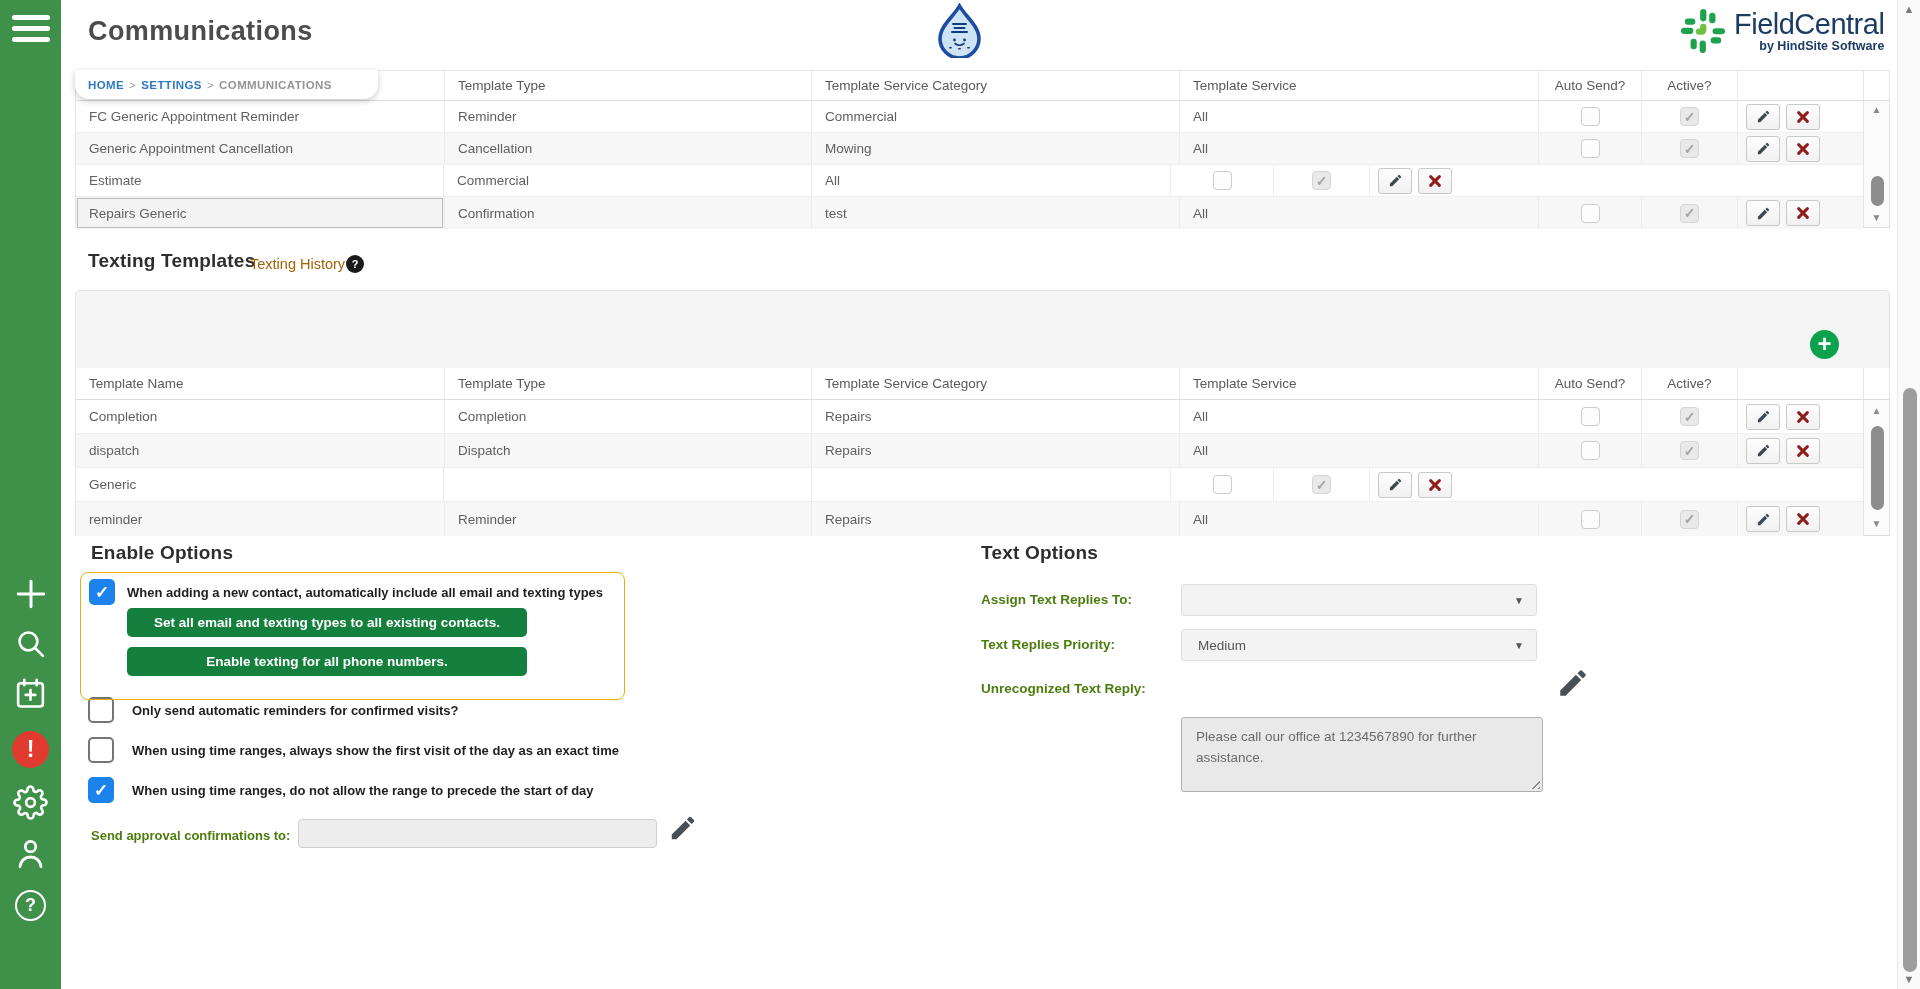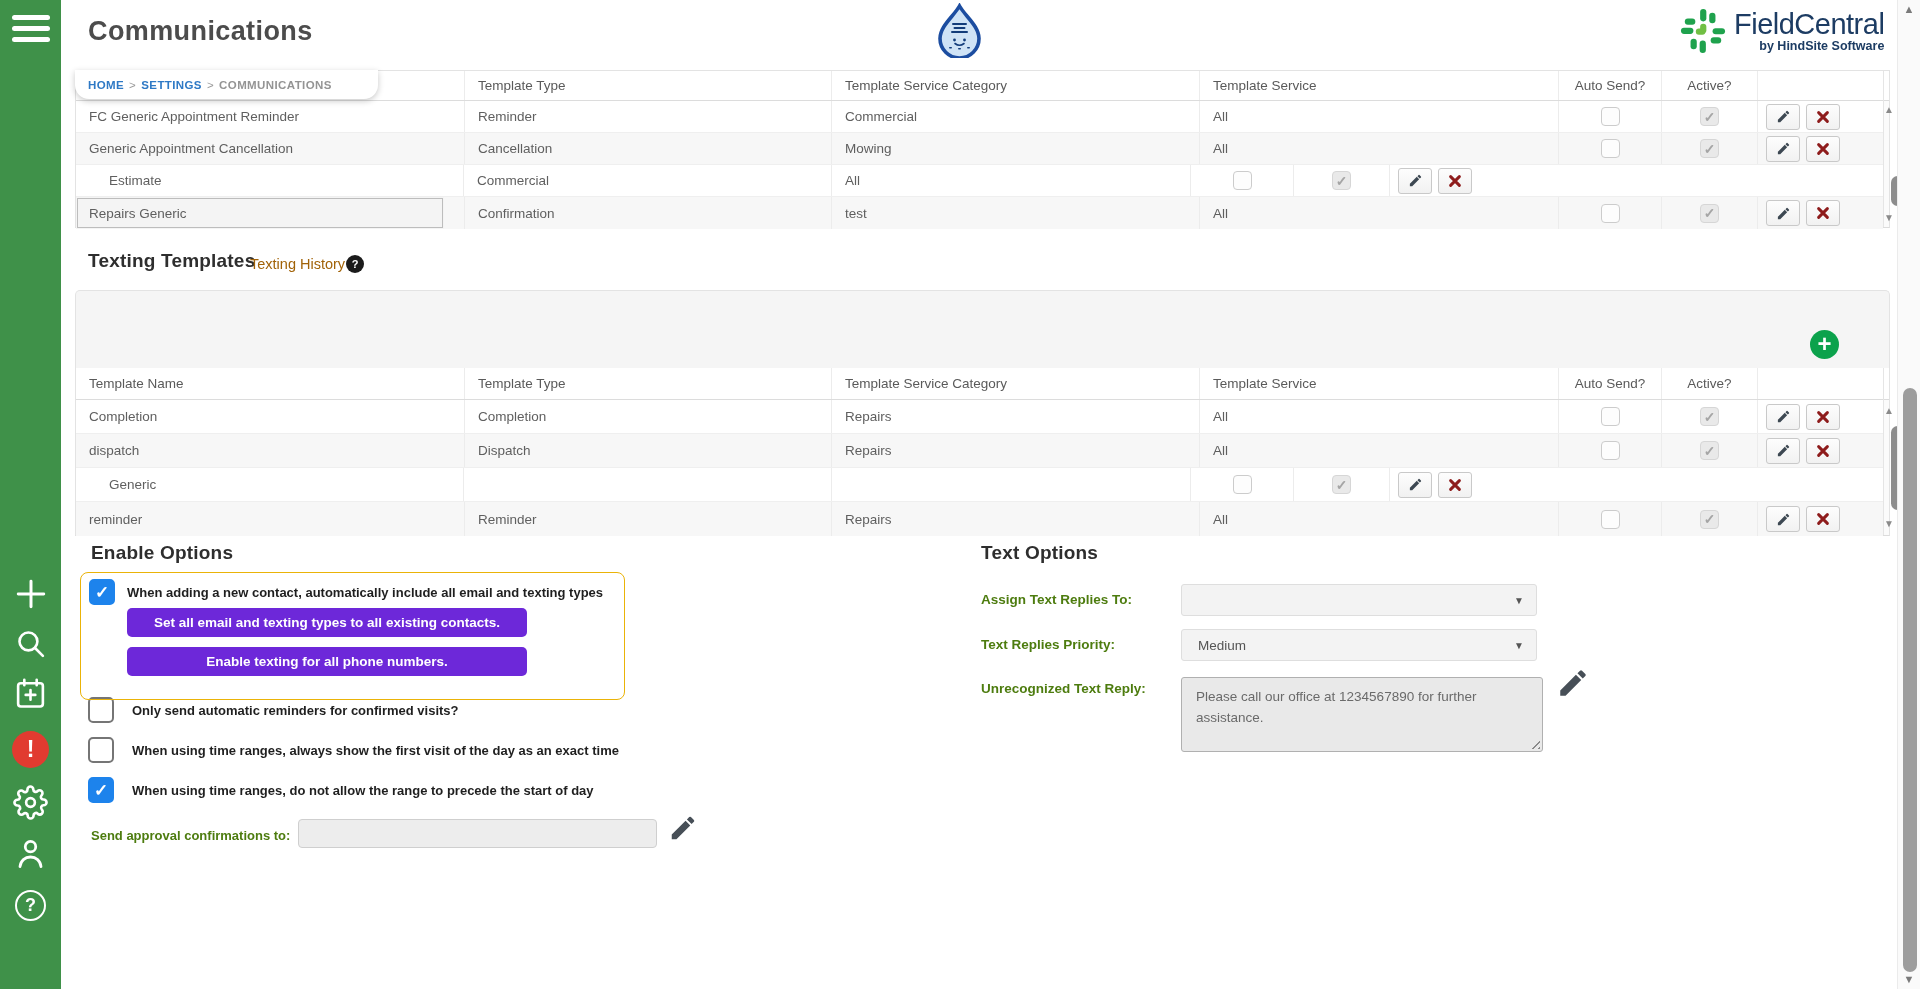--- a/index.html
+++ b/index.html
@@ -39,21 +39,21 @@
   
   .tbl { position:absolute; left:75px; width:1815px; background:#fff;
     border-left:1px solid #e3e3e3; border-right:1px solid #e3e3e3; border-bottom:1px solid #dcdcdc; }
   .t-h, .t-r { display:flex; }
   .t-h { border-bottom:1px solid #dcdcdc; color:#5a5a5a; }
   .t-r { border-bottom:1px solid #efefef; }
   .t-r:last-child { border-bottom:none; }
   .td { display:flex; align-items:center; padding-left:13px; font-size:13.5px; height:100%;
     border-left:1px solid #ececec; overflow:hidden; white-space:nowrap; }
   .td:first-child { border-left:none; }
-  .w1{width:368px;} .w2{width:367px;margin-left:20px;} .w3{width:368px;} .w4{width:359px;}
+  .w1{width:368px;} .w2{width:367px;} .w3{width:368px;} .w4{width:359px;}
   .w5{width:103px; justify-content:center; padding-left:0;}
   .w6{width:96px; justify-content:center; padding-left:0;}
   .w7{width:126px; padding-left:8px;}
   .h30{height:30px;} .h32{height:32px;} .h34{height:34px;}
   .bg-alt { background:#f7f7f7; }
   .sel-cell { outline:1px solid #bdbdbd; outline-offset:-2px; background:#f4f4f4; }
 
   .abtn { width:34px; height:26px; background:linear-gradient(#fdfdfd,#f1f1f1); border:1px solid #c9c9c9;
     border-radius:3px; display:flex; align-items:center; justify-content:center; margin-right:6px; cursor:pointer; }
 
@@ -85,21 +85,21 @@
   .panel { position:absolute; left:75px; top:290px; width:1815px; height:78px; background:#f5f5f5;
     border:1px solid #e3e3e3; border-bottom:none; border-radius:5px 5px 0 0; }
   .add-btn { position:absolute; right:50px; top:39px; width:29px; height:29px; border-radius:50%;
     background:#0ca24c; color:#fff; font-size:24px; font-weight:bold; display:flex; align-items:center;
     justify-content:center; line-height:1; cursor:pointer; padding-bottom:2px; }
 
   
   .hl-box { position:absolute; left:80px; top:572px; width:545px; height:128px;
     border:1px solid #eab308; border-radius:8px; z-index:10; }
   .opt-label { position:absolute; font-size:13px; font-weight:bold; color:#1f1f1f; white-space:nowrap; }
-  .gbtn { position:absolute; width:400px; height:29px; background:#6d28d9; border:none; border-radius:5px;
+  .gbtn { position:absolute; width:400px; height:29px; background:#15803d; border:none; border-radius:5px;
     color:#fff; font-size:13.5px; font-weight:bold; font-family:"Liberation Sans",sans-serif; cursor:pointer; }
   .fld-label { position:absolute; font-size:13.5px; font-weight:bold; color:#4d7c0f; white-space:nowrap; }
   .txt-input { position:absolute; height:29px; background:#ededed; border:1px solid #cfcfcf; border-radius:4px;
     font-family:"Liberation Sans",sans-serif; font-size:13px; padding:0 10px; color:#555; }
   .dd { position:absolute; width:356px; height:32px; background:#f3f3f3; border:1px solid #dedede; border-radius:3px;
     display:flex; align-items:center; padding:0 30px 0 16px; font-size:13.5px; color:#555; cursor:pointer; }
   .dd .arrow { position:absolute; right:12px; top:10px; font-size:10px; color:#555; }
   .ta { position:absolute; background:#e9e9e9; border:1px solid #b0b0b0; border-radius:3px;
     padding:9px 14px; font-size:13.5px; color:#6a6a6a; line-height:1.55; }
   .ta .grip { position:absolute; right:2px; bottom:2px; width:10px; height:10px;
@@ -508,21 +508,21 @@
   <span class="arrow">▼</span>
 </div>
 
 <span class="fld-label" style="left:981px; top:637px;">Text Replies Priority:</span>
 <div class="dd" style="left:1181px; top:629px;">
   <span>Medium</span>
   <span class="arrow">▼</span>
 </div>
 
 <span class="fld-label" style="left:981px; top:681px;">Unrecognized Text Reply:</span>
-<div class="ta" style="left:1181px; top:677px; width:362px; height:75px;">
+<div class="ta" style="left:1181px; top:717px; width:362px; height:75px;">
   <span>Please call our office at 1234567890 for further assistance.</span>
   <span class="grip"></span>
 </div>
 <span class="abs" style="left:1556px; top:666px;">
   <svg width="34" height="34" viewBox="0 0 24 24" fill="#474f57">
       <path d="M3 17.25V21h3.75L17.81 9.94l-3.75-3.75L3 17.25zM20.71 7.04a1 1 0 0 0 0-1.41l-2.34-2.34a1 1 0 0 0-1.41 0l-1.83 1.83 3.75 3.75 1.83-1.83z"></path>
     </svg>
 </span>
 
 <div class="pagebar">

